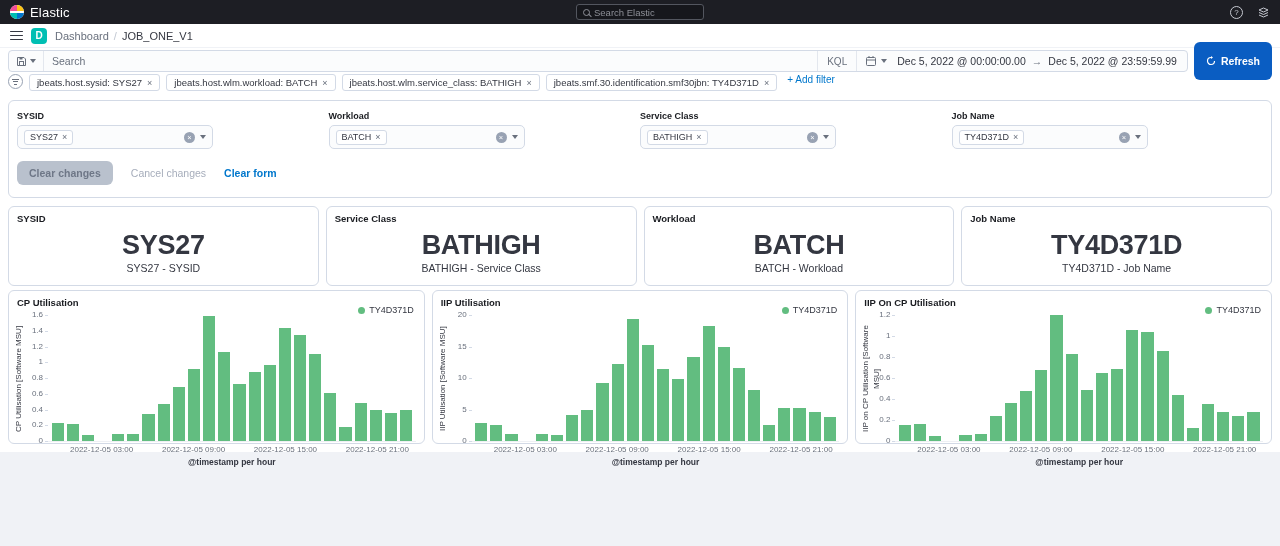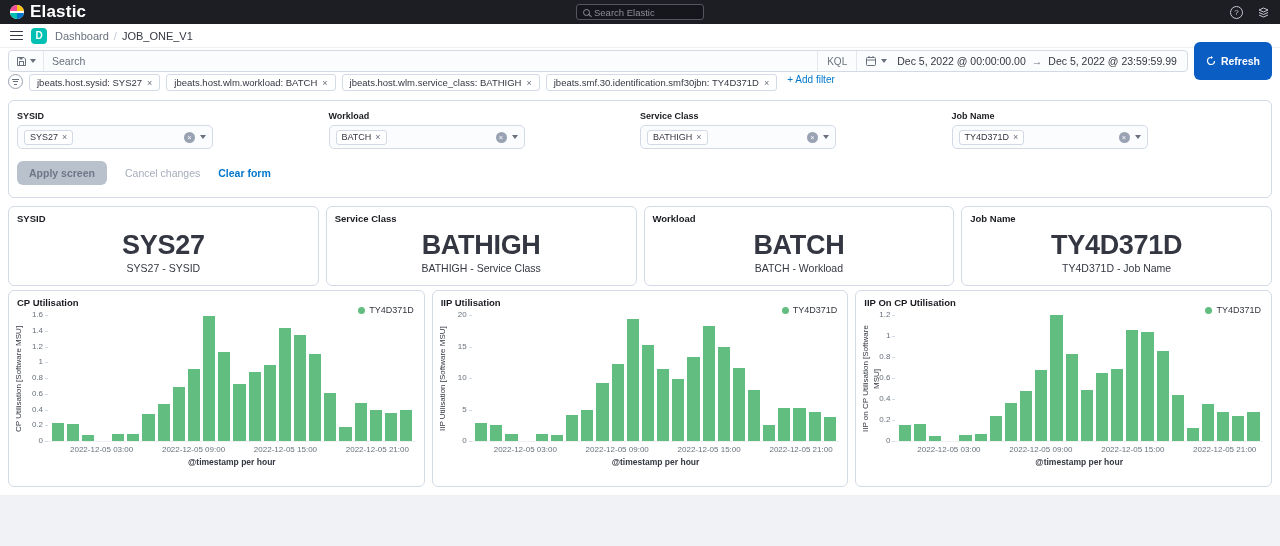--- a/index.html
+++ b/index.html
@@ -9,21 +9,21 @@
   
   .topbar { height:24px; background:#1d1e24; display:flex; align-items:center; padding:0 10px; position:relative; flex:0 0 auto; }
   .brand { display:flex; align-items:center; gap:6px; }
   .logo { width:14px; height:14px; border-radius:50%; overflow:hidden; position:relative; background:#fff; }
   .logo .q { position:absolute; width:7px; height:7px; }
   .logo .q1 { left:0; top:0; background:#f04e98; }
   .logo .q2 { right:0; top:0; background:#fec514; }
   .logo .q3 { left:0; bottom:0; background:#00bfb3; }
   .logo .q4 { right:0; bottom:0; background:#0077cc; }
   .logo .band { position:absolute; left:0; top:6px; width:14px; height:2px; background:#fff; }
-  .brand-name { color:#fff; font-size:17px; font-weight:bold; letter-spacing:.2px; }
+  .brand-name { color:#fff; font-size:13px; font-weight:normal; letter-spacing:.2px; }
   .global-search { position:absolute; left:50%; top:50%; transform:translate(-50%,-50%); width:128px; height:16px; border:1px solid #53565f; border-radius:3px; background:#16171c; display:flex; align-items:center; gap:4px; padding:0 6px; color:#8d8f97; font-size:9.5px; }
   .mag { width:7px; height:7px; border:1px solid #8d8f97; border-radius:50%; position:relative; flex:0 0 auto; }
   .mag::after { content:""; position:absolute; width:4px; height:1px; background:#8d8f97; transform:rotate(45deg); right:-3px; bottom:-1px; }
   .topbar-right { margin-left:auto; display:flex; align-items:center; gap:14px; color:#c6c9d1; }
   .help-circle { width:13px; height:13px; border:1px solid #c6c9d1; border-radius:50%; font-size:8px; display:flex; align-items:center; justify-content:center; color:#c6c9d1; }
 
   
   .navrow { height:24px; background:#fff; display:flex; align-items:center; padding:0 10px; gap:8px; border-bottom:1px solid #f0f2f6; flex:0 0 auto; }
   .hamburger { width:13px; display:flex; flex-direction:column; gap:2.5px; cursor:pointer; }
   .hamburger span { height:1.5px; background:#343741; border-radius:1px; }
@@ -73,21 +73,21 @@
   .clearform-btn { color:#0077cc; font-size:10.5px; font-weight:bold; cursor:pointer; }
 
   .metric-row { display:flex; gap:7px; margin-top:8px; }
   .metric-panel { flex:1; height:80px; display:flex; flex-direction:column; }
   .panel-title { font-size:9.5px; font-weight:bold; color:#1a1c21; padding:6px 8px 0; }
   .metric-center { flex:1; display:flex; flex-direction:column; align-items:center; justify-content:center; margin-top:-6px; }
   .metric-value { font-size:27px; font-weight:bold; color:#343741; letter-spacing:-.3px; }
   .metric-sub { font-size:10.5px; color:#343741; margin-top:1px; }
 
   .chart-row { display:flex; gap:7px; margin-top:4px; }
-  .chart-panel { flex:1; height:197px; position:relative; }
+  .chart-panel { flex:1; height:154px; position:relative; }
   .legend { position:absolute; top:14px; right:10px; display:flex; align-items:center; gap:4px; cursor:pointer; }
   .legend-dot { width:7px; height:7px; border-radius:50%; }
   .legend-label { font-size:9px; color:#343741; }
   .chart-body { display:flex; margin:8px 8px 0 4px; }
   .ylabel { width:11px; font-size:8px; color:#343741; writing-mode:vertical-rl; transform:rotate(180deg); text-align:center; height:126px; line-height:11px; }
   .yaxis { width:24px; position:relative; height:126px; flex:0 0 auto; }
   .ytick { position:absolute; right:5px; font-size:8px; color:#69707d; line-height:8px; }
   .ytickmark { position:absolute; right:0; width:3px; height:1px; background:#d3dae6; }
   .plotcol { flex:1; min-width:0; }
   .plot { height:126px; display:flex; align-items:flex-end; border-bottom:1px solid #eef0f4; padding:0 2px; }
@@ -252,21 +252,21 @@
               <span class="pill-x">×</span>
             </span>
           <span class="combo-right">
               <span class="clear-circ">×</span>
               <span class="chev"></span>
             </span>
         </div>
       </div>
     </div>
     <div class="ctl-buttons">
-      <button class="apply-btn">Apply screen</button>
+      <button class="apply-btn">Clear changes</button>
       <span class="cancel-btn">Cancel changes</span>
       <span class="clearform-btn">Clear form</span>
     </div>
   </div>
 
   <div class="metric-row">
     <div class="panel metric-panel">
       <div class="panel-title">SYSID</div>
       <div class="metric-center">
         <div class="metric-value">SYS27</div>

